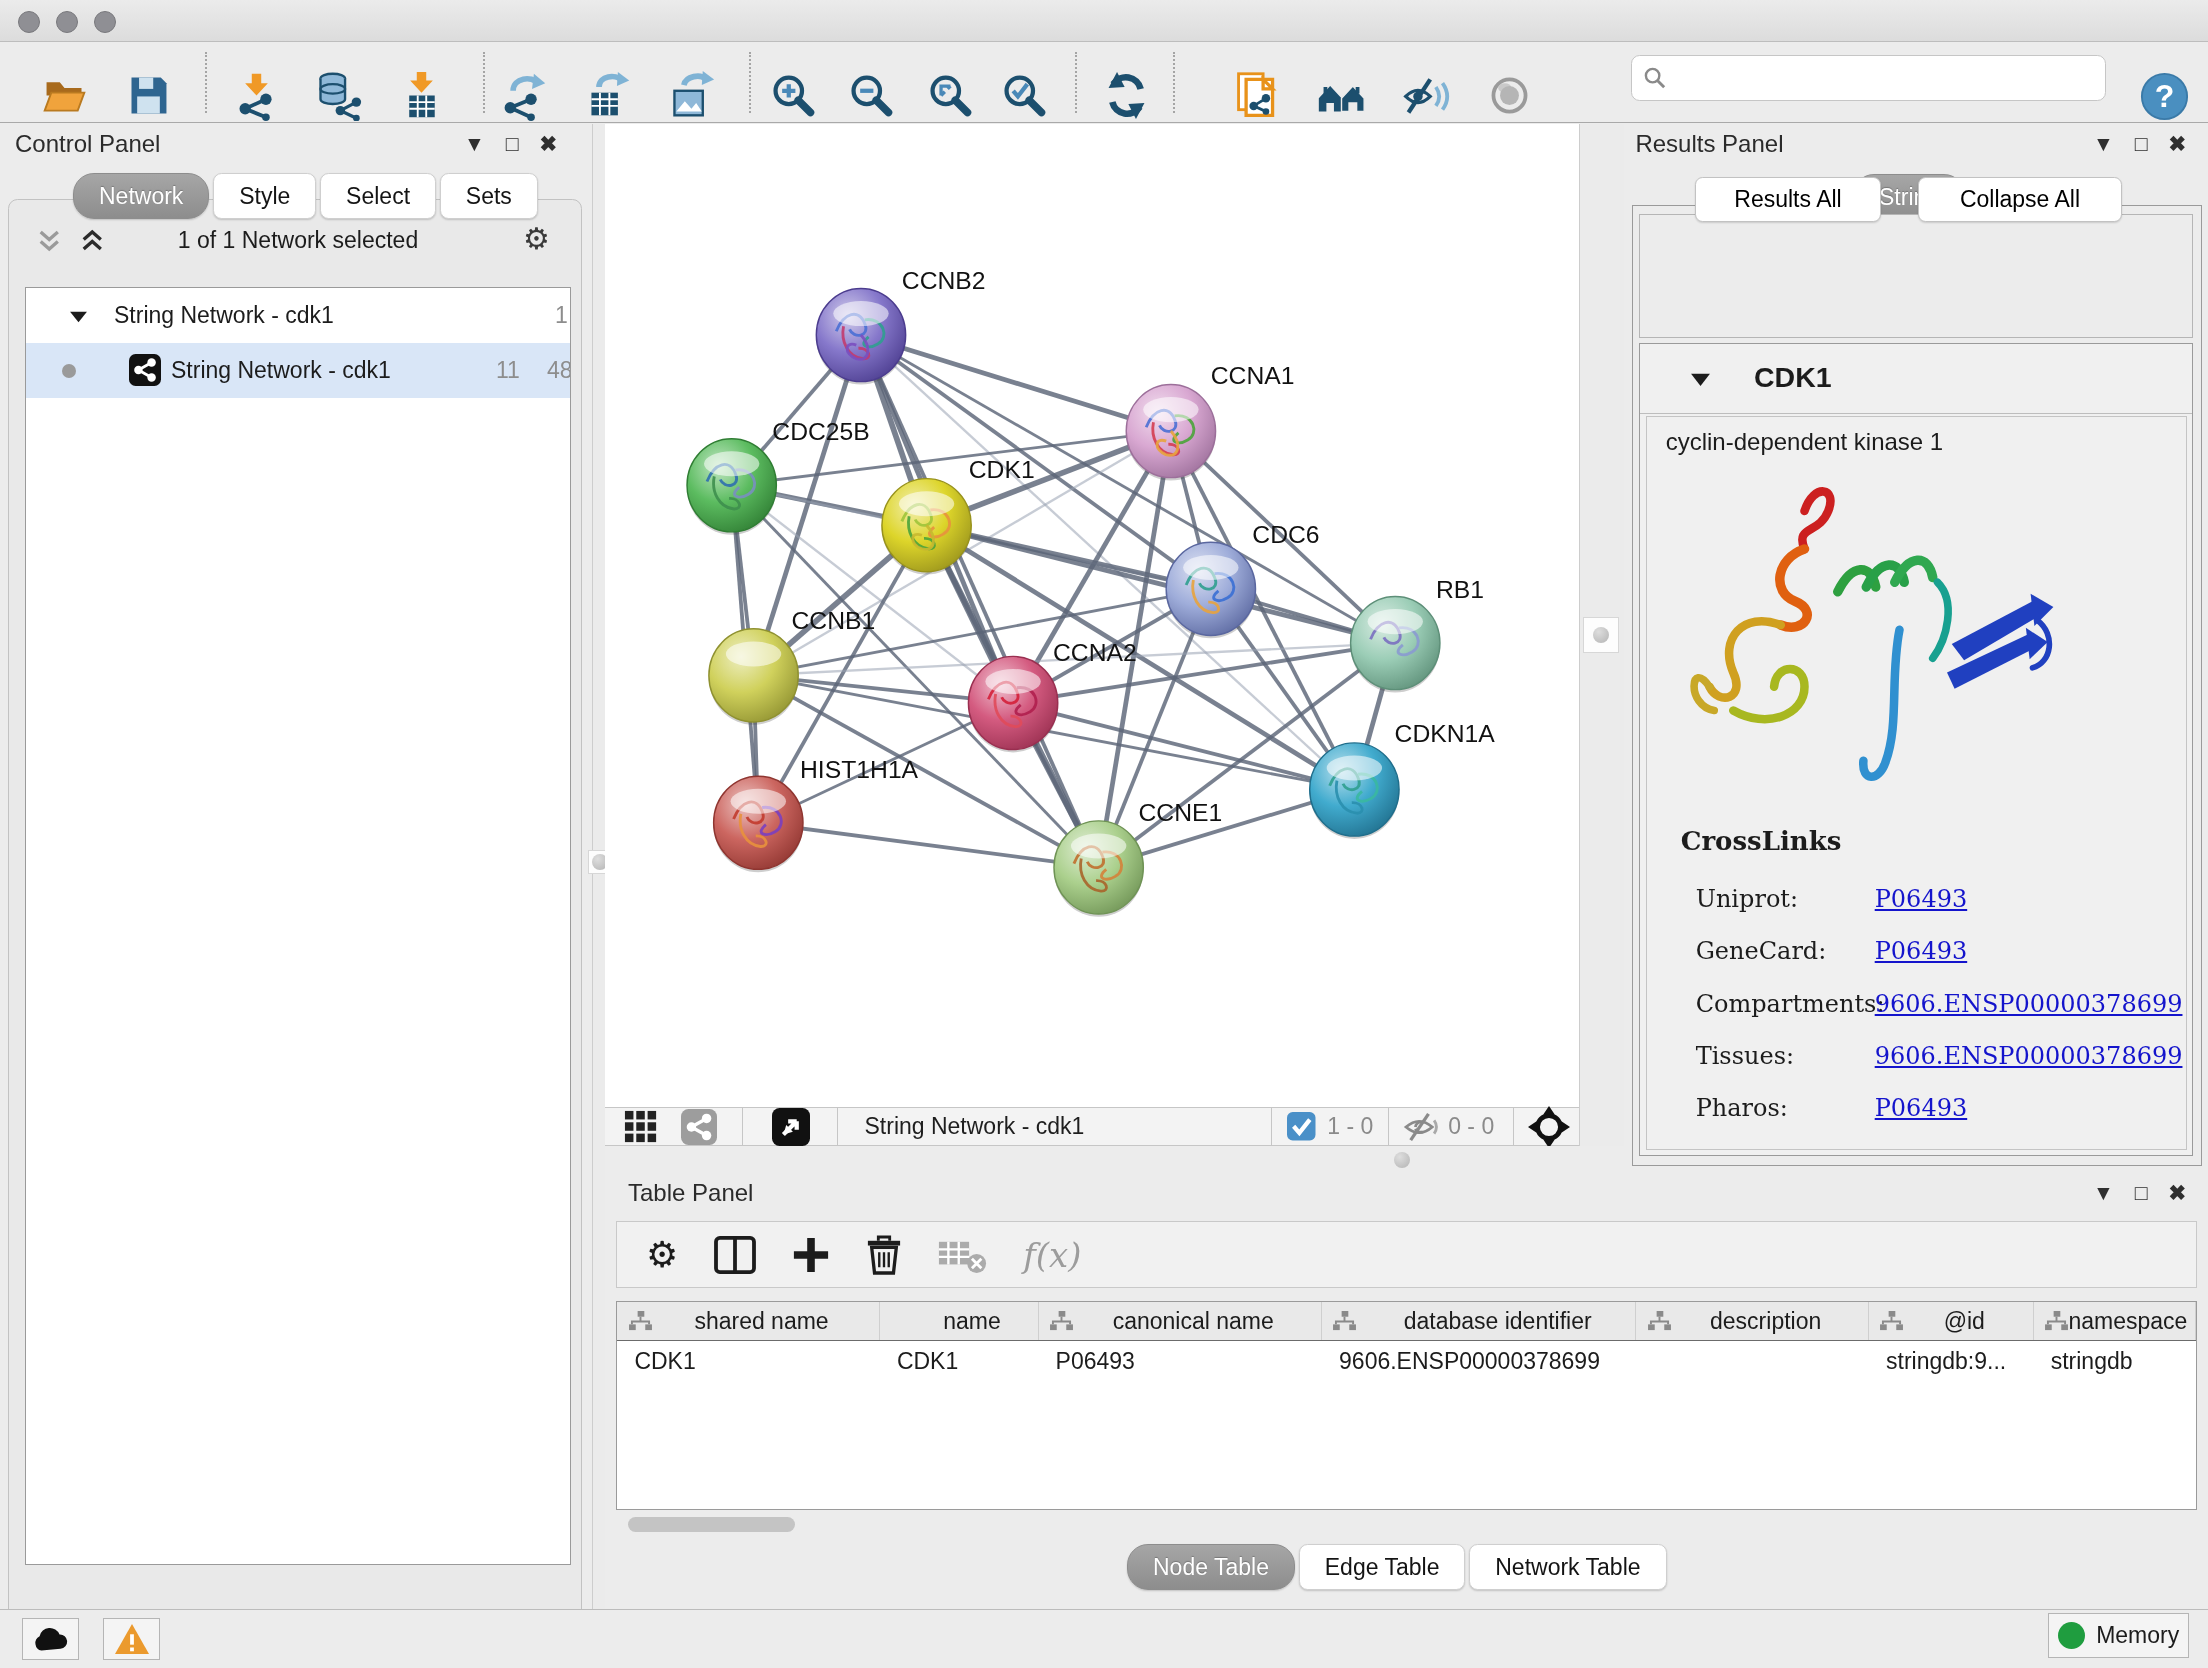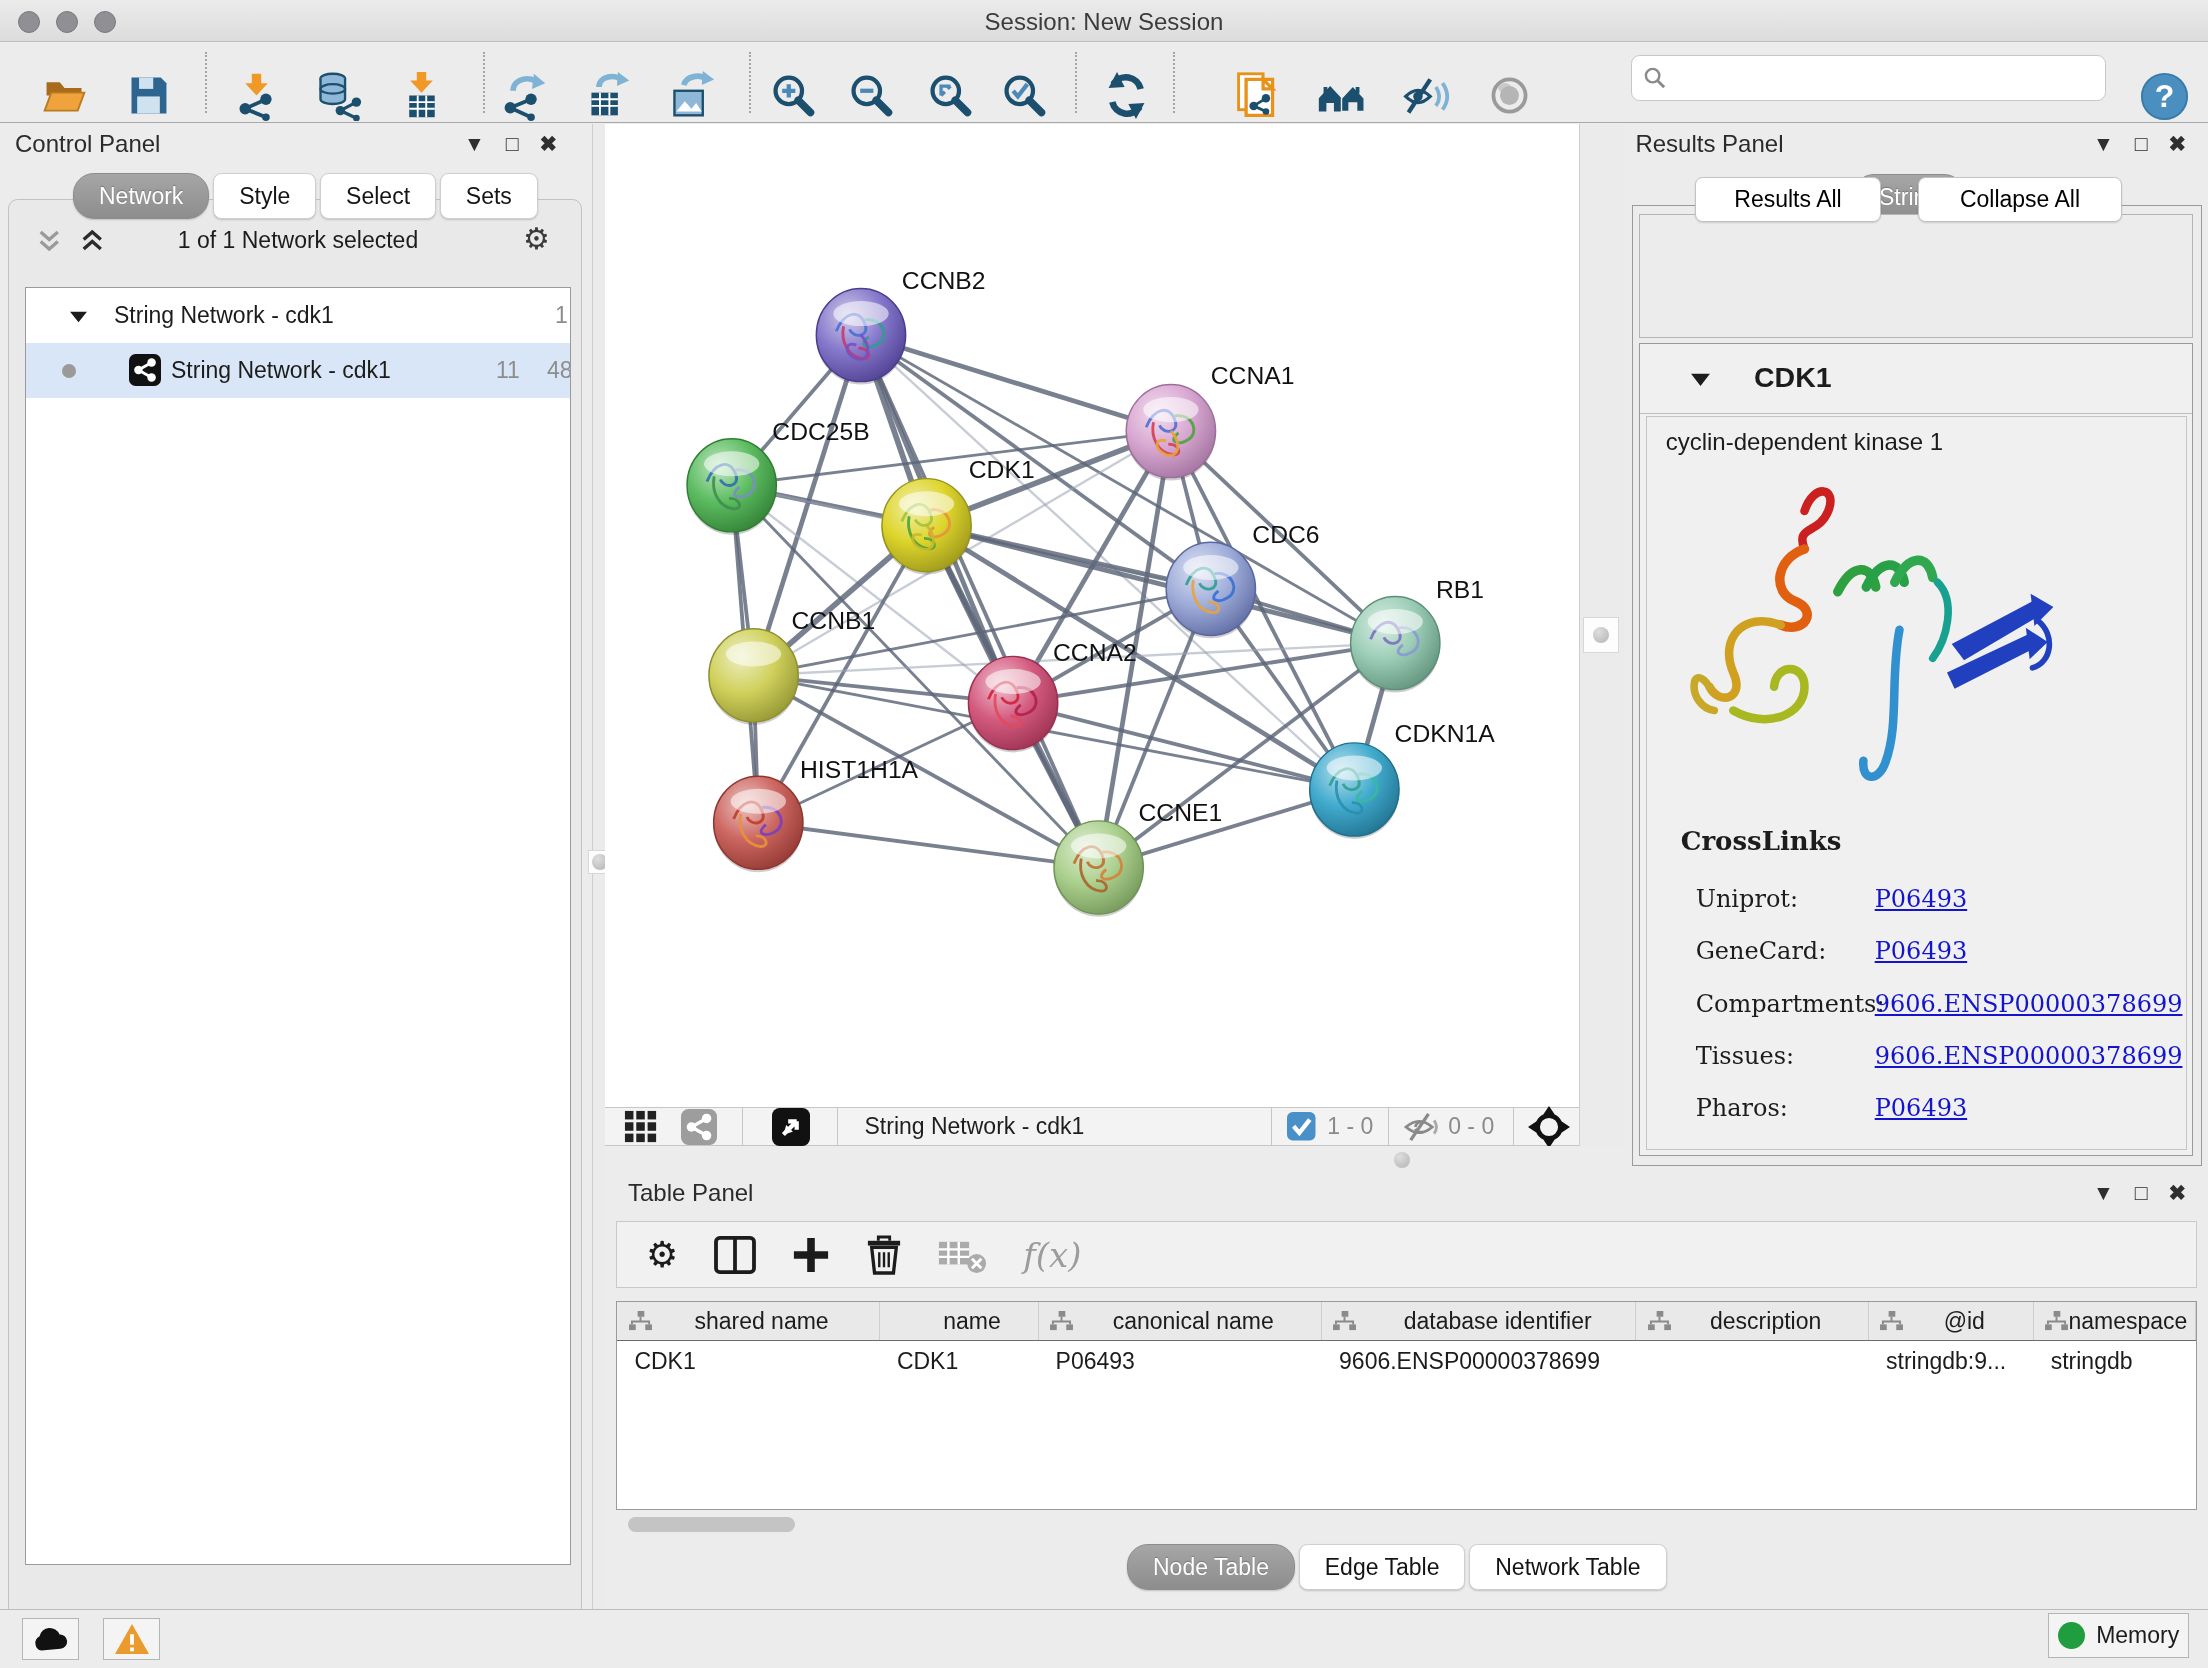--- a/index.html
+++ b/index.html
@@ -105,21 +105,20 @@
 </style>
 </head>
 <body>
 
 <div id="app">
 
   <div id="titlebar" class="abs">
     <div class="tlight" style="left:18px"></div>
     <div class="tlight" style="left:56px"></div>
     <div class="tlight" style="left:94px"></div>
-    <div id="win-title">Session: New Session</div>
   </div>
 
   <div id="toolbar" class="abs">
     <div class="tbtn" style="left:65px">
       <svg width="51" height="51" viewBox="0 0 54 54">
           <path d="M8 13 h14 l5 6 h18 v8 H8 z" fill="#a86a1c"></path>
           <path d="M13 24 h35 l-7 19 H6 z" fill="#f0a33c" stroke="#b97a20" stroke-width="2"></path>
         </svg>
     </div>
     <div class="tbtn" style="left:149px">

